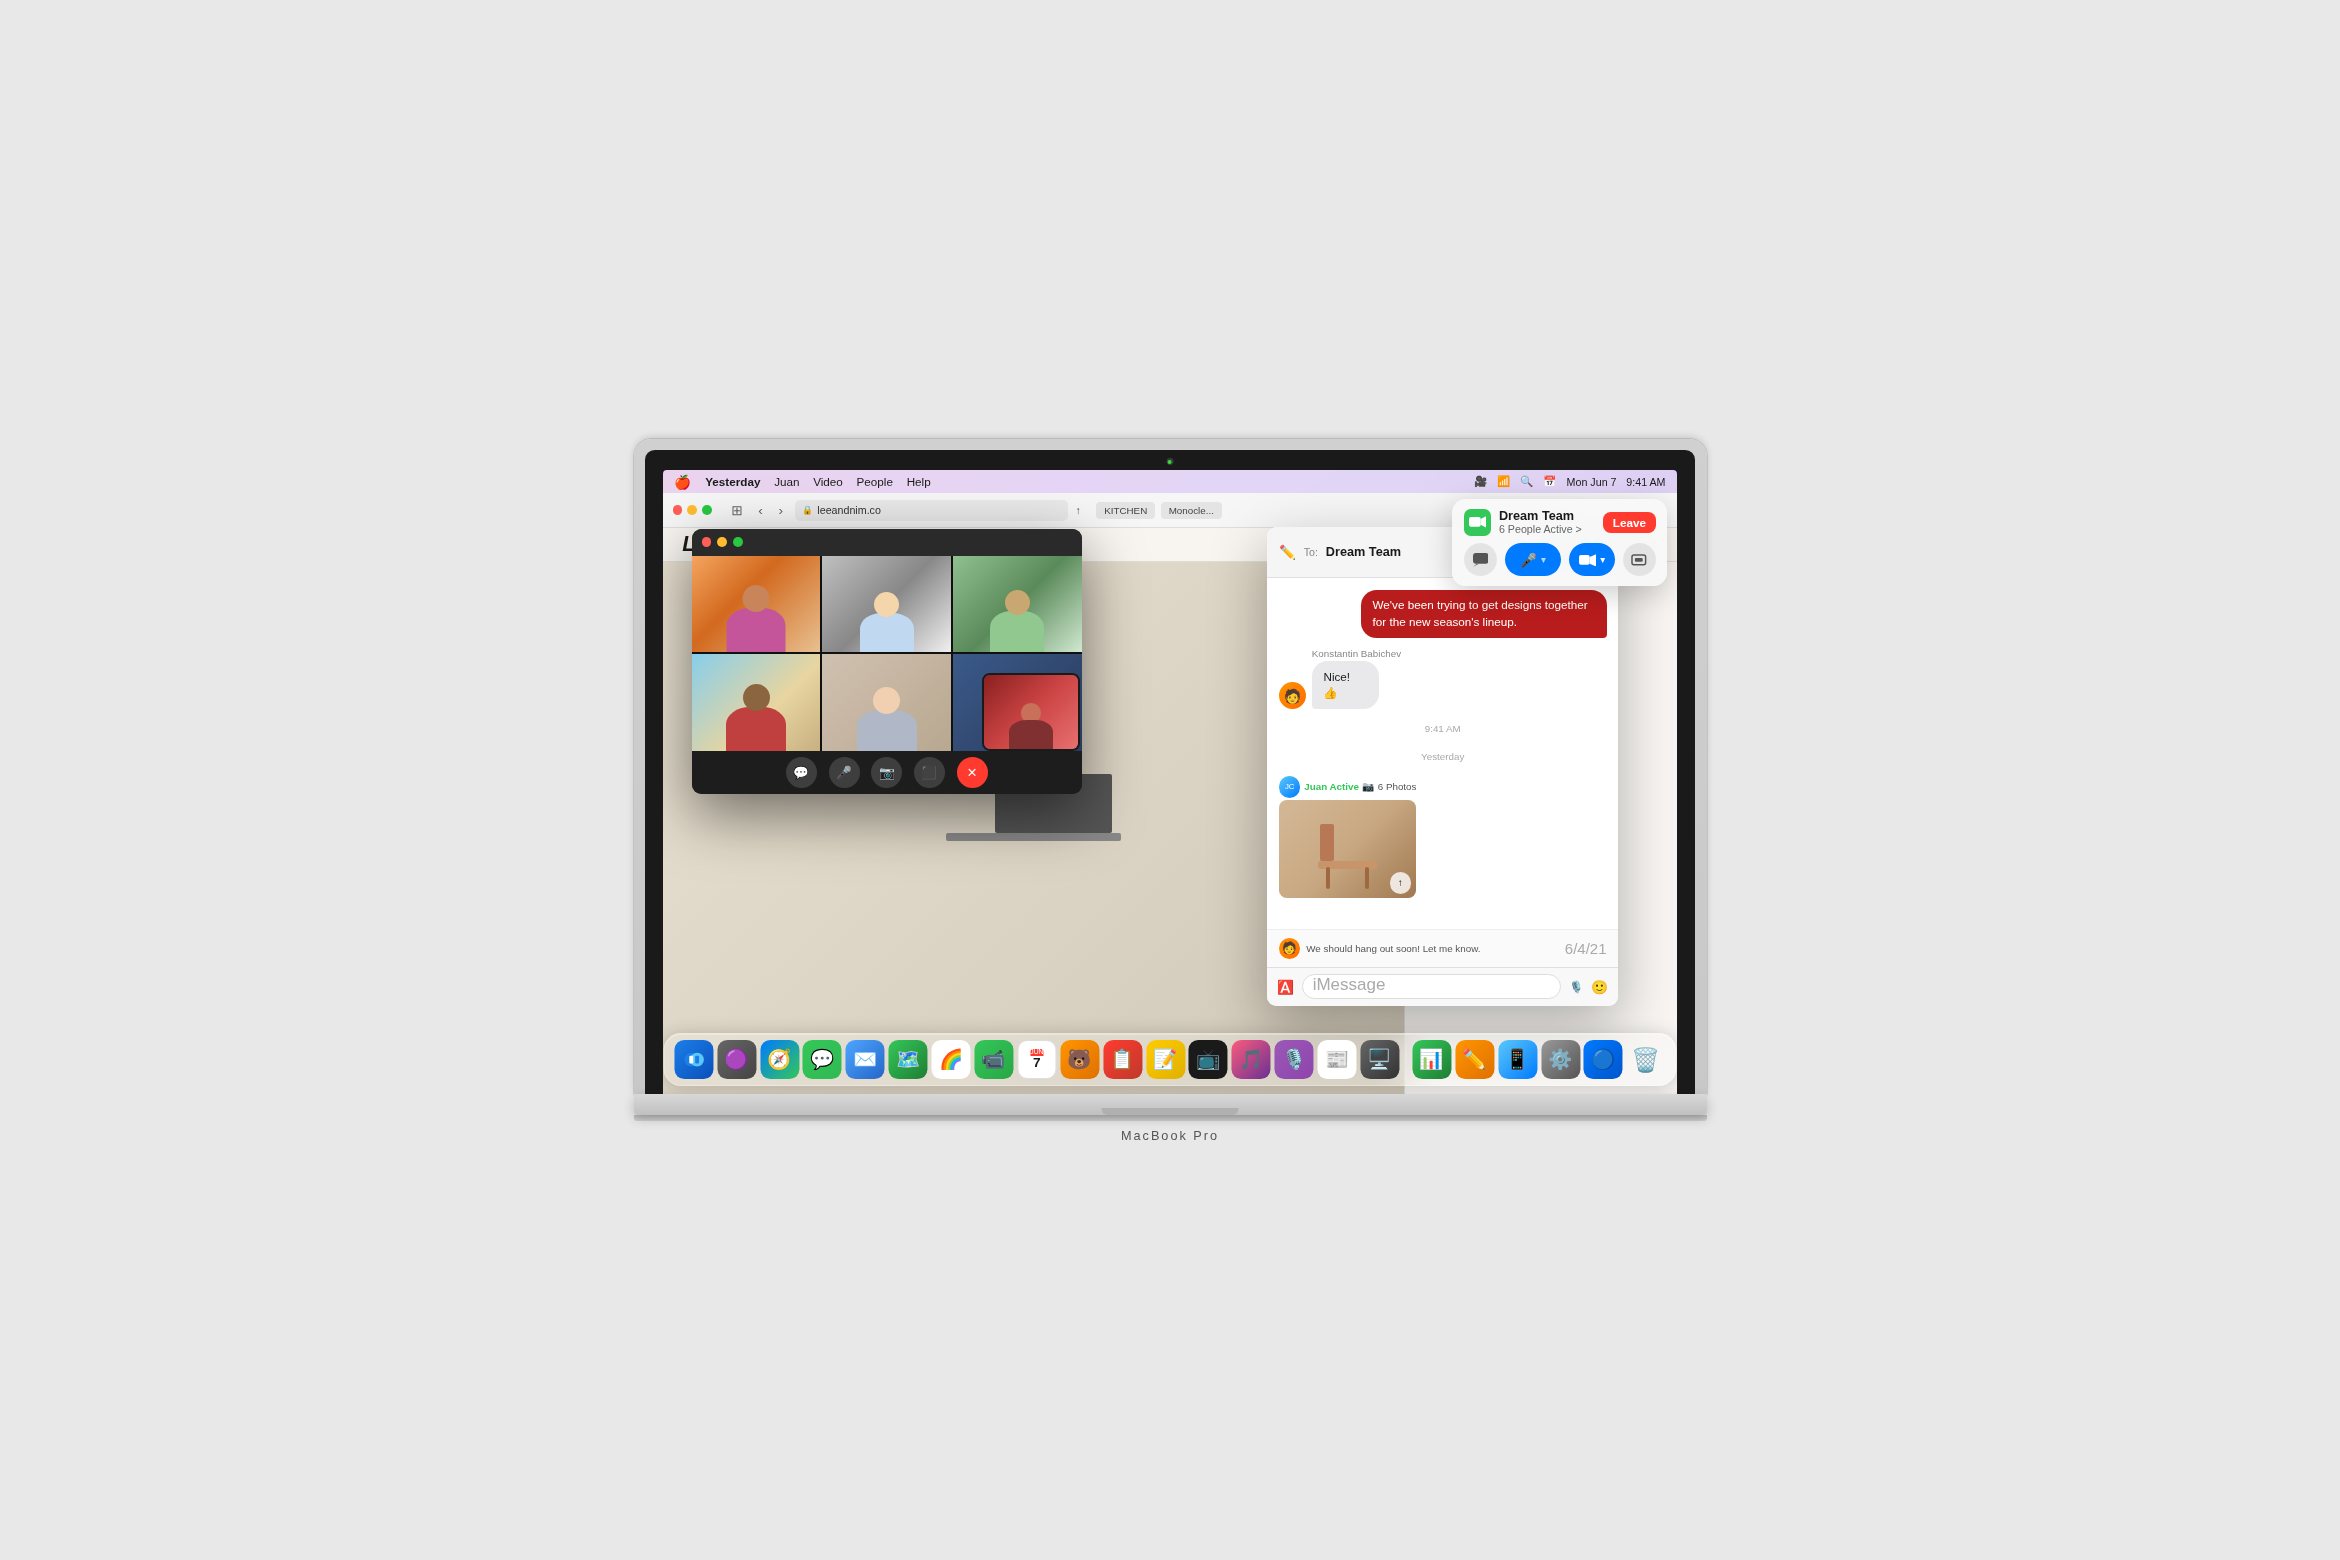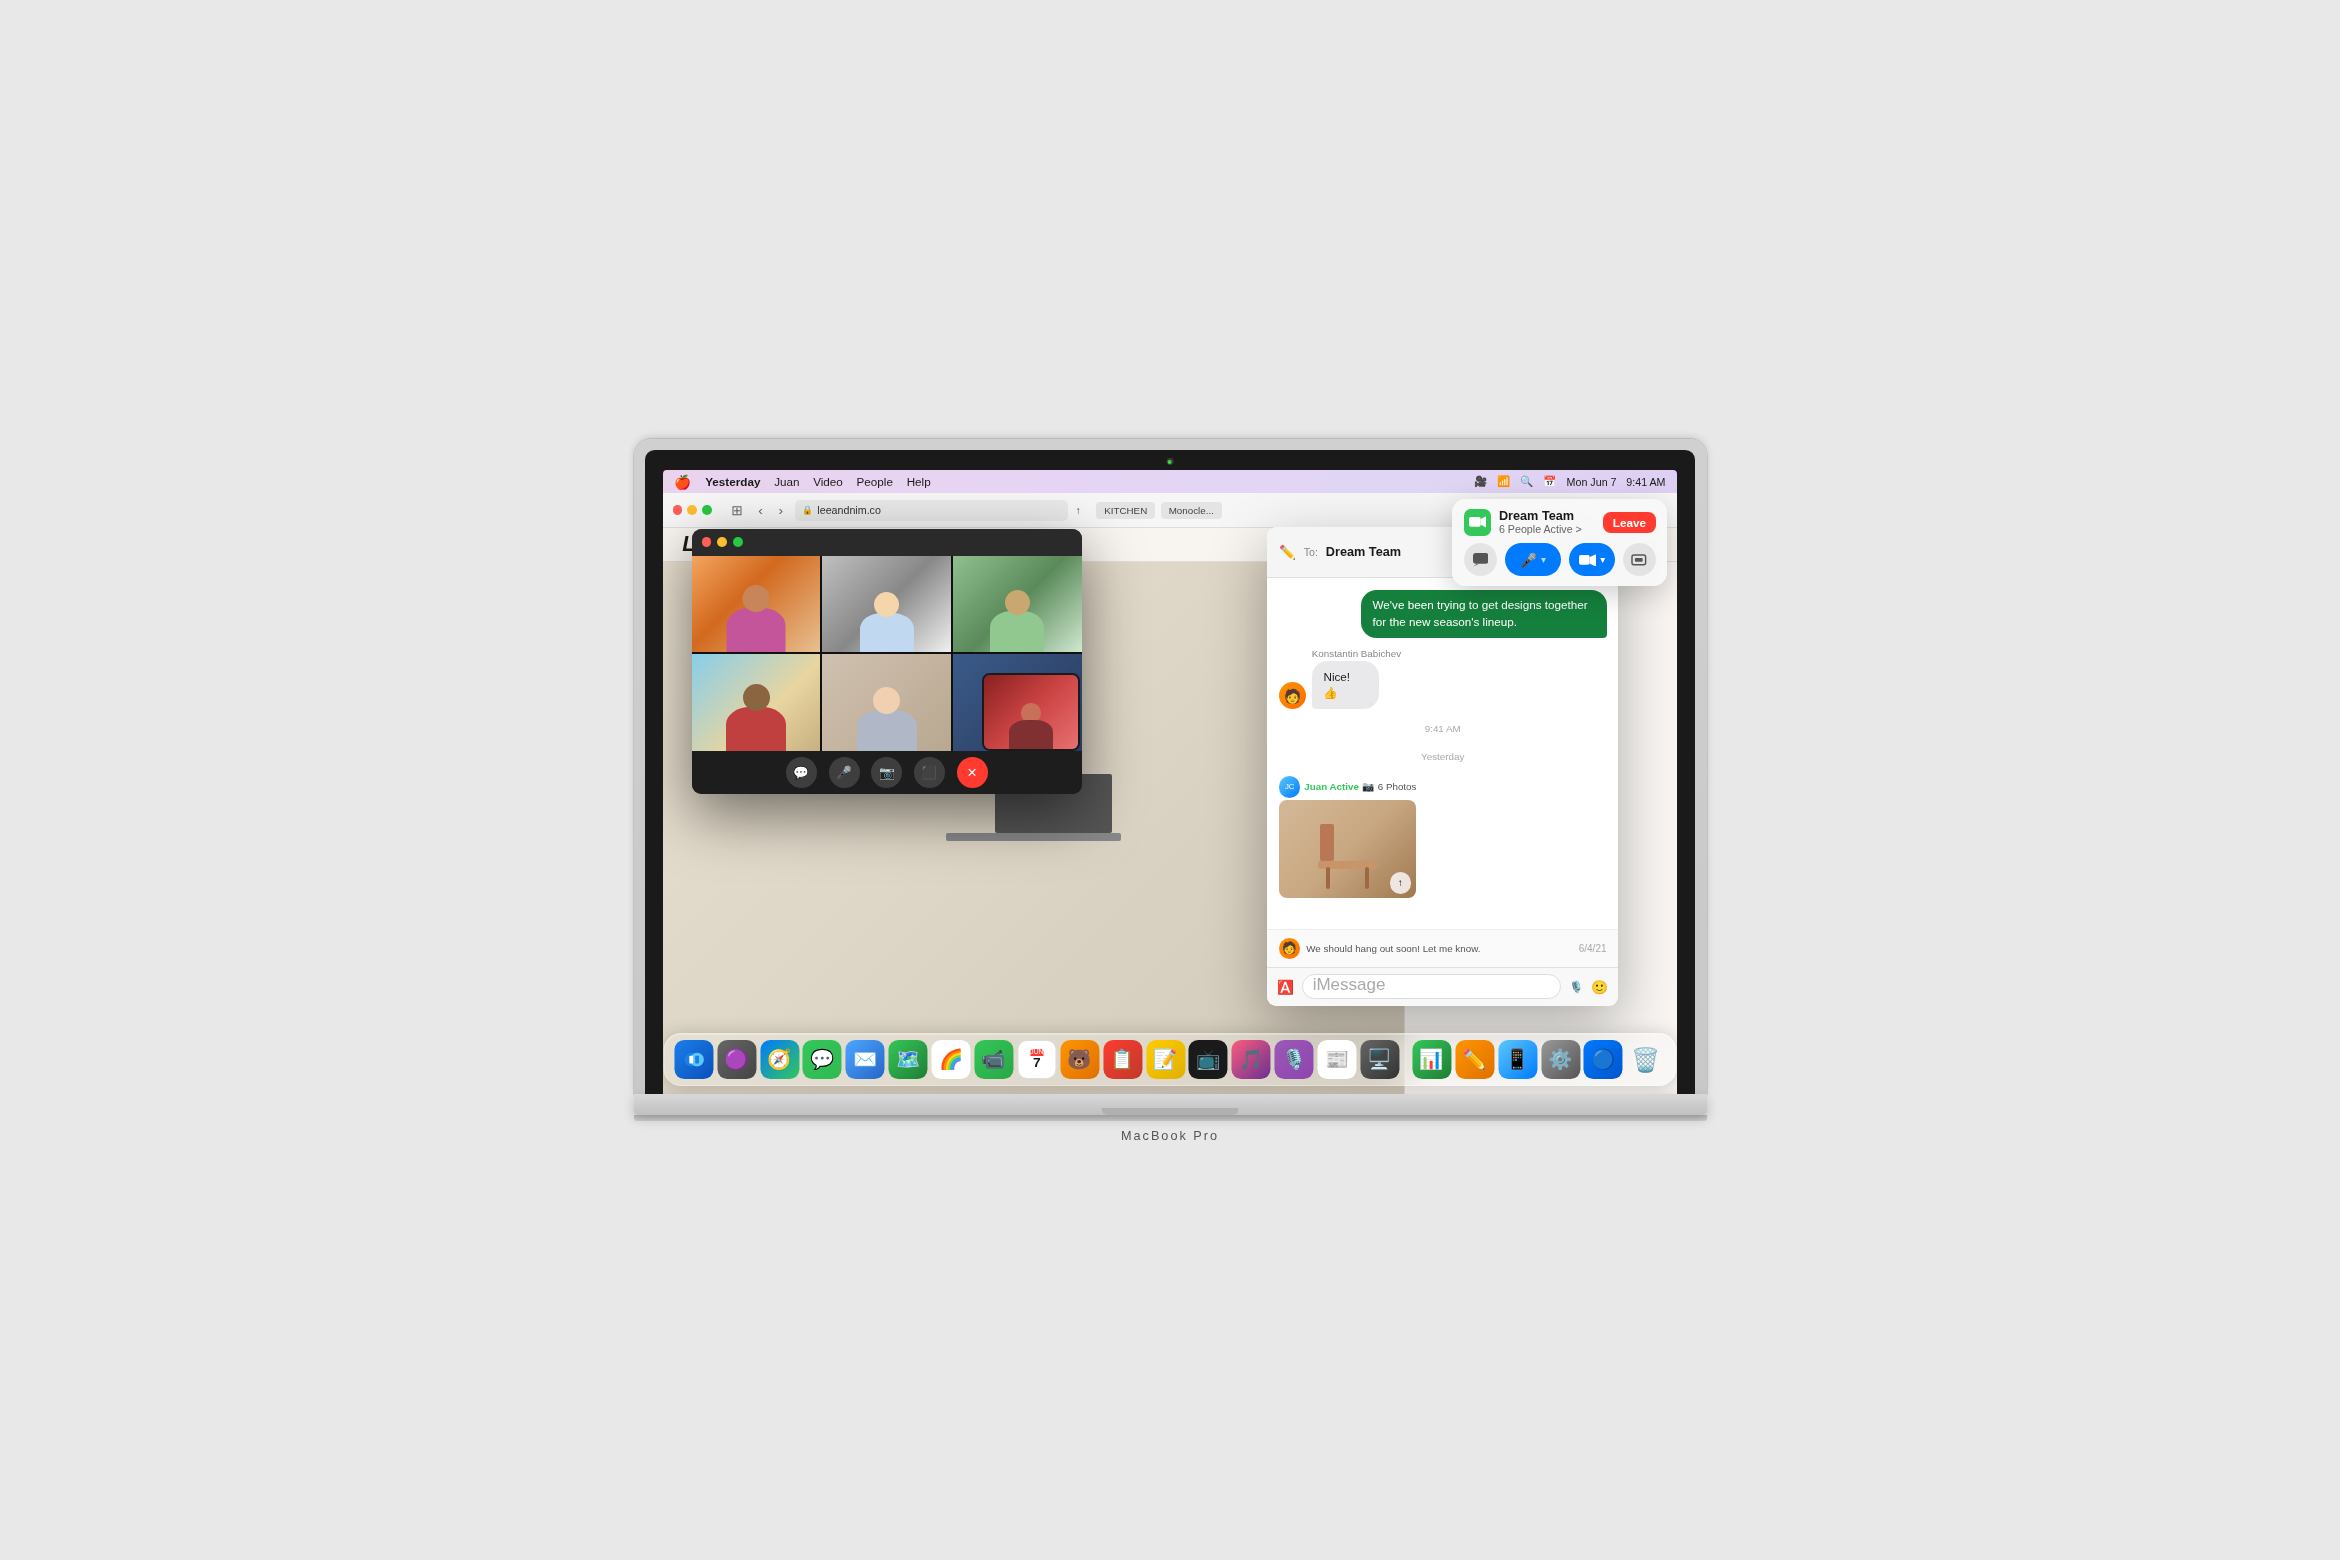--- a/index.html
+++ b/index.html
@@ -368,21 +368,21 @@
 
     .msg-bubble {
       max-width: 75%;
       padding: 7.8px 11.7px;
       border-radius: 15.6px;
       font-size: 11.7px;
       line-height: 1.4;
     }
 
     .msg-sent {
-      background: #15803d;
+      background: #b91c1c;
       color: white;
       align-self: flex-end;
       border-bottom-right-radius: 3.9px;
     }
 
     .msg-received {
       background: #e9e9eb;
       color: #1a1a1a;
       align-self: flex-start;
       border-bottom-left-radius: 3.9px;
@@ -958,21 +958,21 @@
                 </div>
               </div>
 
             </div>
 
             <div style="padding:7.8px 11.7px;border-top:1px solid #eee;background:#fafafa;display:flex;align-items:center;justify-content:space-between;">
               <div style="display:flex;align-items:center;gap:5.9px;">
                 <div style="width:21.5px;height:21.5px;border-radius:50%;background:linear-gradient(135deg,#ff9500,#ff6b00);font-size:11.7px;display:flex;align-items:center;justify-content:center;">🧑</div>
                 <span style="font-size:9.8px;color:#555;">We should hang out soon! Let me know.</span>
               </div>
-              <span style="font-size:10px;color:#aaa;margin-left:16px;">6/4/21</span>
+              <span style="font-size:15px;color:#aaa;margin-left:16px;">6/4/21</span>
             </div>
 
             <div class="messages-input-bar">
               <span style="font-size:13.7px;color:#888;">🅰️</span>
               <div class="messages-input">
                 <span style="color:#aaa;font-size:17px;">iMessage</span>
               </div>
               <span style="font-size:11.7px;color:#888;">🎙️</span>
               <span style="font-size:13.7px;color:#888;">🙂</span>
             </div>

